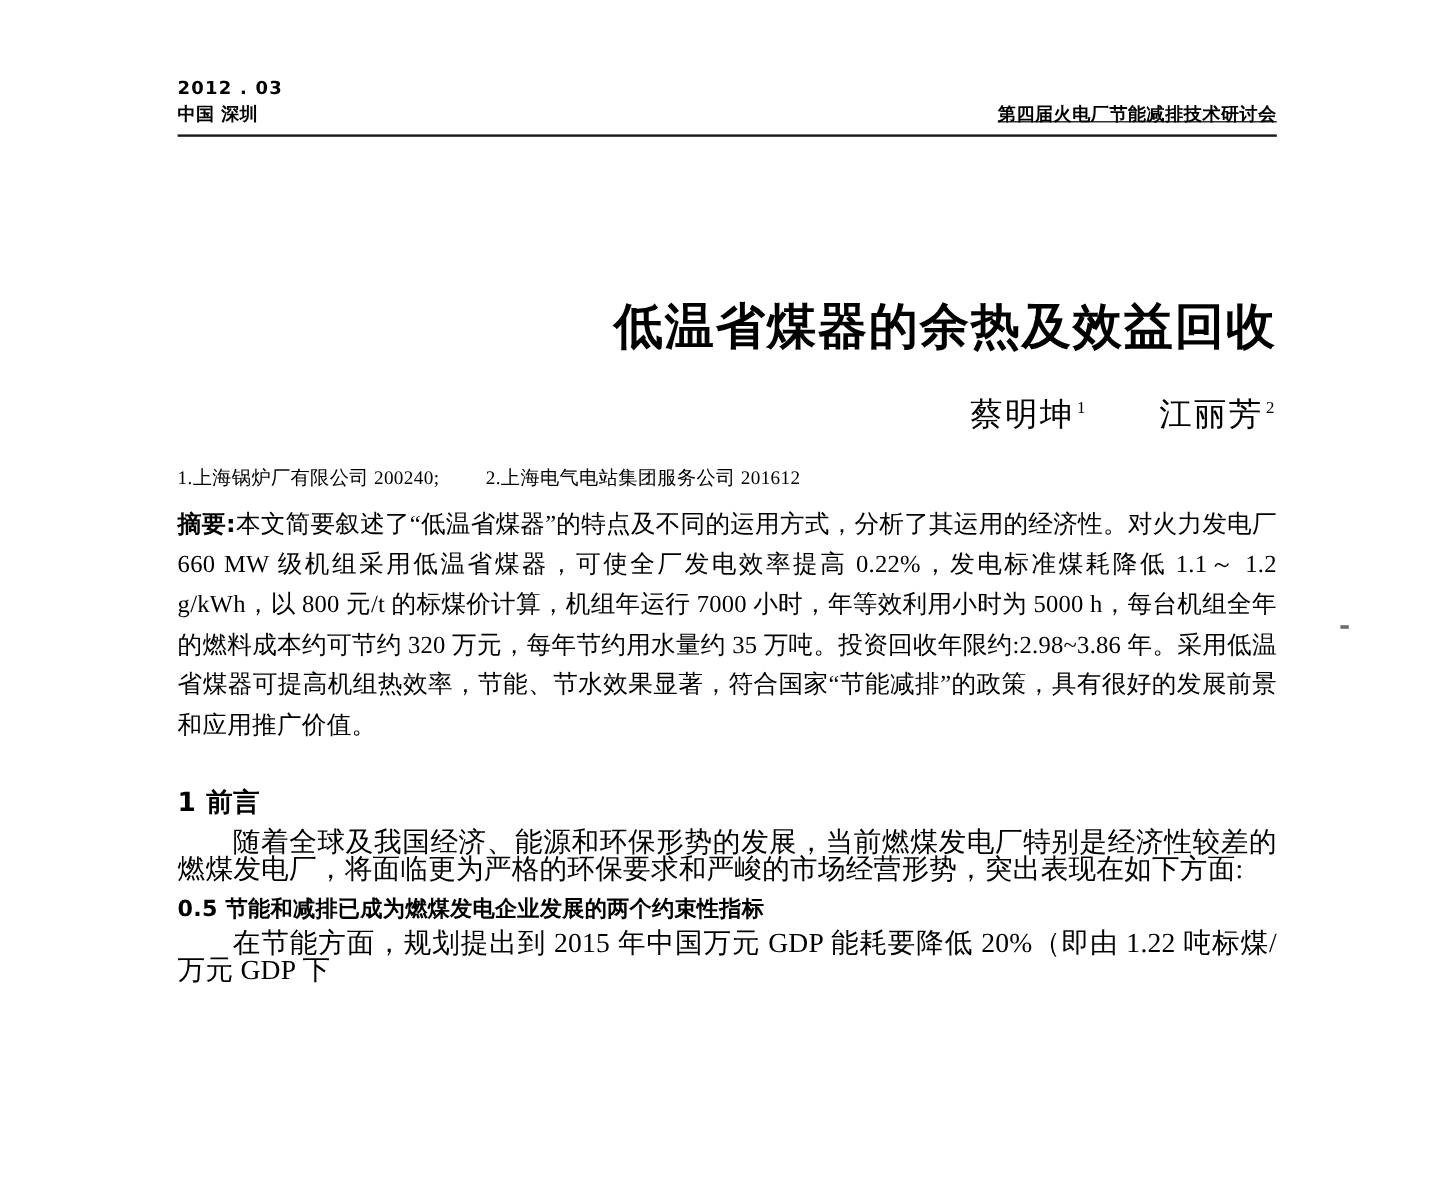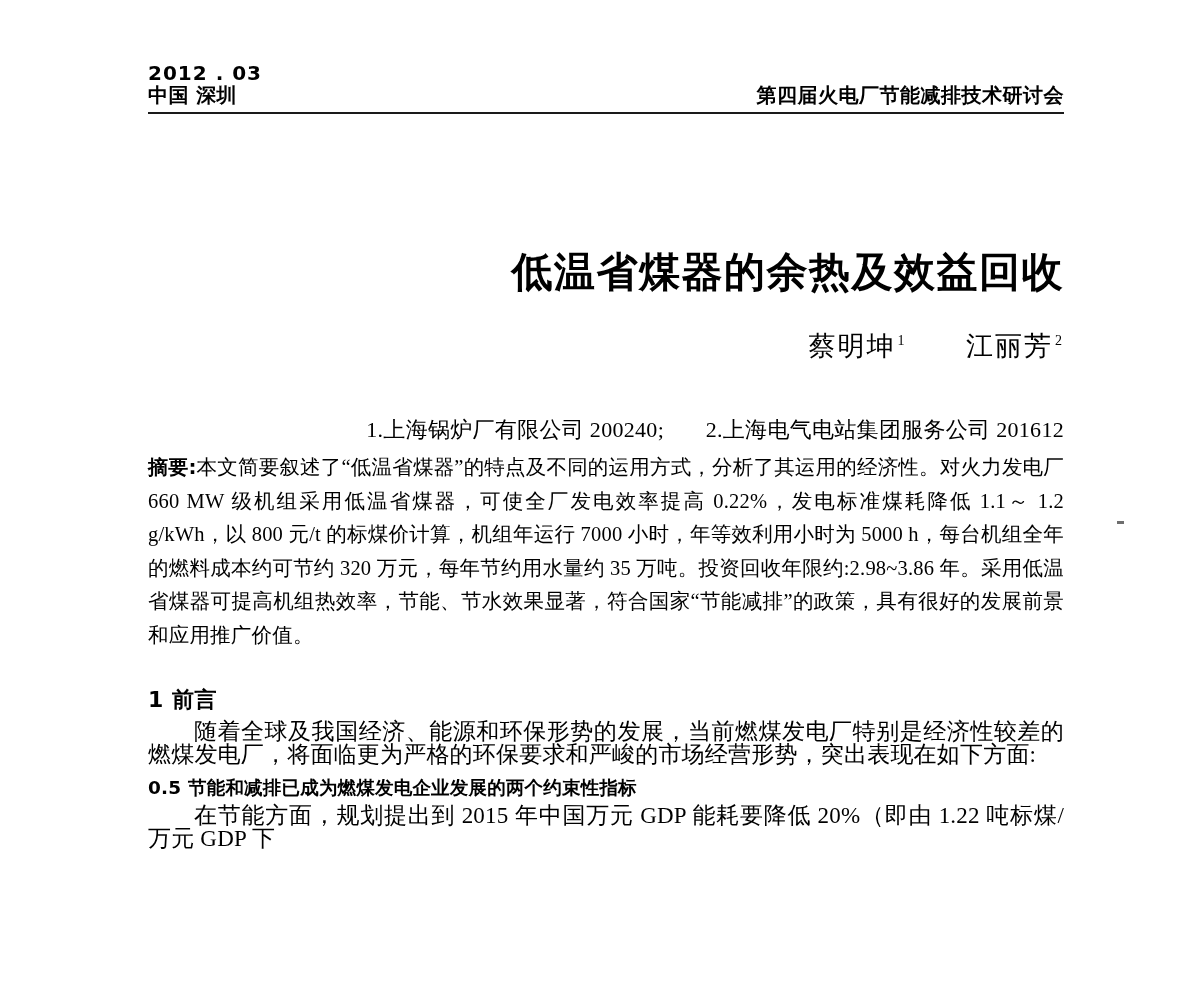--- a/index.html
+++ b/index.html
@@ -27,39 +27,40 @@
     top: 0;
     width: 916px;
   }
 
   
   .runhead {
     position: relative;
     margin-top: 62px;
     height: 48px;
     font-family: "DejaVu Sans", "Liberation Sans", sans-serif;
-    font-size: 20px;
+    font-size: 15px;
     line-height: 22px;
     font-weight: 600;
     letter-spacing: 0.4px;
   }
   .runhead .left {
     position: absolute;
     left: 0;
     top: 0;
     text-align: left;
   }
   .runhead .left .l1 { display:block; letter-spacing: 1px; }
   .runhead .left .l2 { display:block; }
   .runhead .right {
     position: absolute;
     right: 0;
     top: 22px;
     text-align: right;
     letter-spacing: 0.5px;
+    text-decoration: underline;
   }
   .rule {
     position: absolute;
     left: 148px;
     top: 112px;
     width: 916px;
     height: 2px;
     background: #1a1a1a;
   }
 
@@ -80,23 +81,23 @@
     line-height: 34px;
     letter-spacing: 2px;
   }
   .authors .a-gap { display: inline-block; width: 42px; }
   .authors sup {
     font-size: 14px;
     vertical-align: super;
     margin-left: 2px;
   }
   .affil {
-    margin-top: 54px;
-    text-align: right;
-    font-size: 22px;
+    margin-top: 24px;
+    text-align: left;
+    font-size: 16px;
     line-height: 26px;
     letter-spacing: 0.3px;
   }
   .affil .gap { display: inline-block; width: 30px; }
 
   
   .abstract {
     margin-top: 8px;
     font-size: 20.5px;
     line-height: 33.5px;

